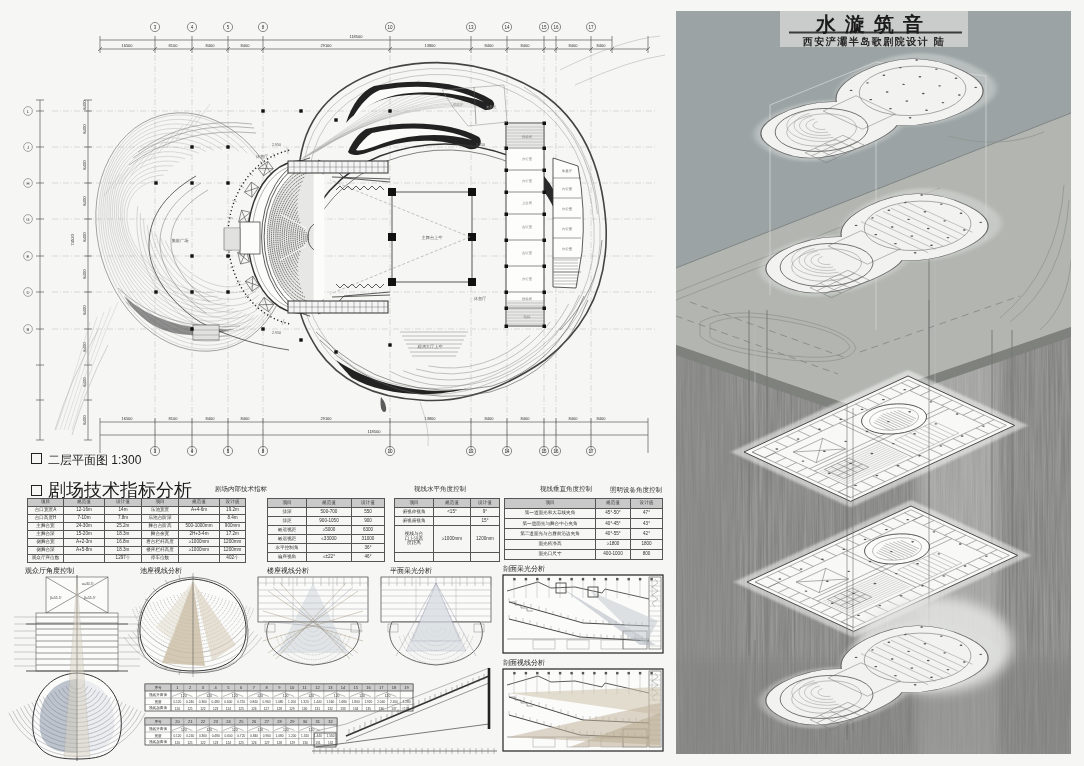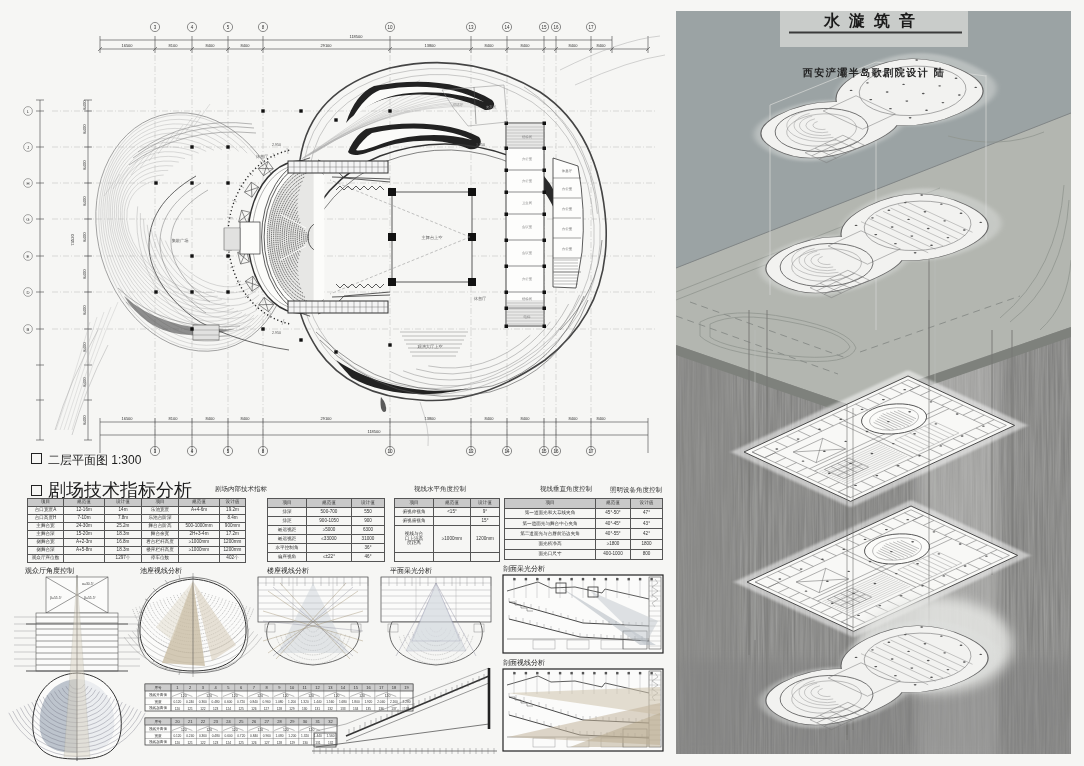--- a/index.html
+++ b/index.html
@@ -2016,15 +2016,15 @@
 <circle cx="208" cy="70" r="1.2"></circle>
 <circle cx="208" cy="94" r="1.2"></circle>
 <circle cx="208" cy="118" r="1.2"></circle>
 </g>
 </g>
 
 <rect x="780" y="11" width="188" height="36" fill="#c9ccca"></rect>
 <line x1="789" y1="32.5" x2="962" y2="32.5" stroke="#3a3a3a" stroke-width="2"></line>
 </svg>
 
-<div style="position:absolute;left:104px;top:0px;width:188px;text-align:center;font-family:'Liberation Serif',serif;font-weight:bold;font-size:16px;letter-spacing:9px;color:#1b1b1b;">水漩筑音</div>
-<div style="position:absolute;left:104px;top:24px;width:188px;text-align:center;font-family:'Liberation Sans',sans-serif;font-weight:bold;font-size:10px;letter-spacing:1.5px;color:#242424;margin-top:31px;">西安浐灞半岛歌剧院设计 陆</div>
+<div style="position:absolute;left:104px;top:0px;width:188px;text-align:center;font-family:'Liberation Serif',serif;font-weight:bold;font-size:20px;letter-spacing:9px;color:#1b1b1b;">水漩筑音</div>
+<div style="position:absolute;left:104px;top:24px;width:188px;text-align:center;font-family:'Liberation Sans',sans-serif;font-weight:bold;font-size:10px;letter-spacing:1.5px;color:#242424;">西安浐灞半岛歌剧院设计 陆</div>
 </div>
 </div>
 </body></html>

